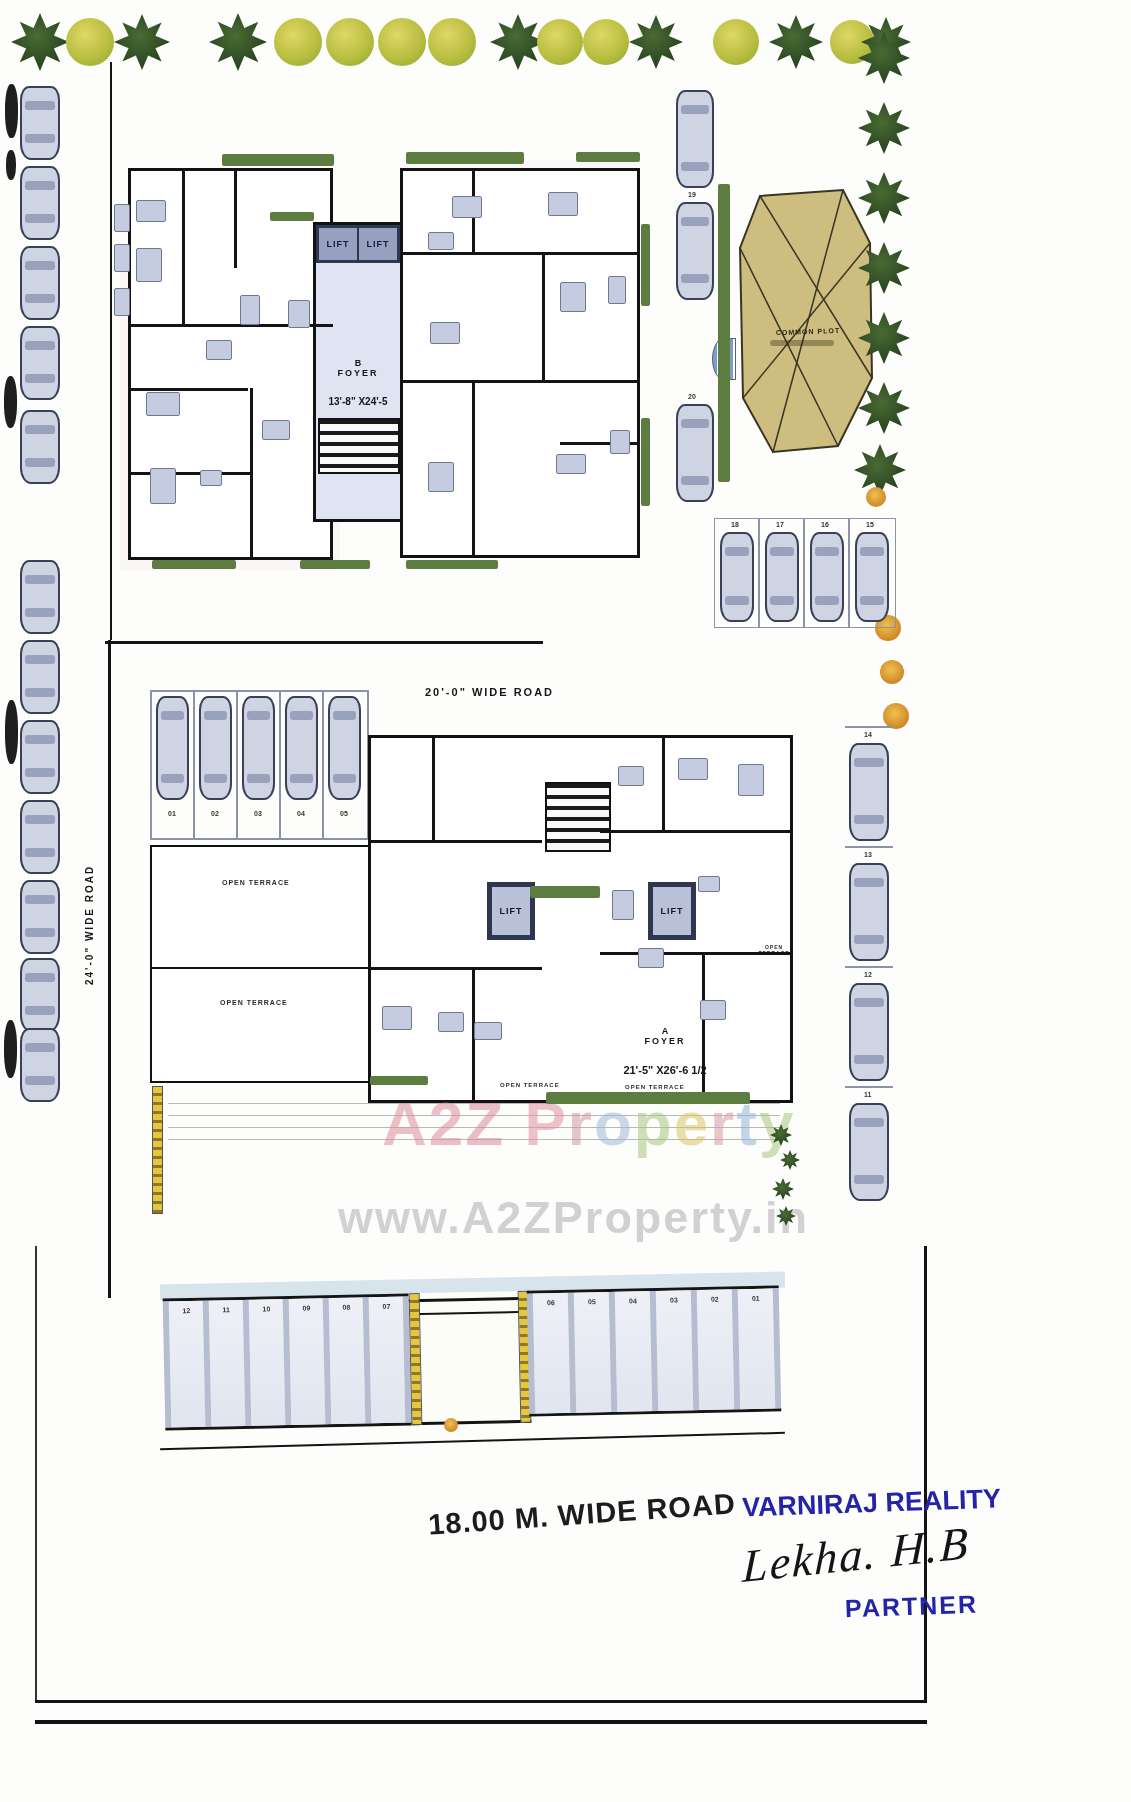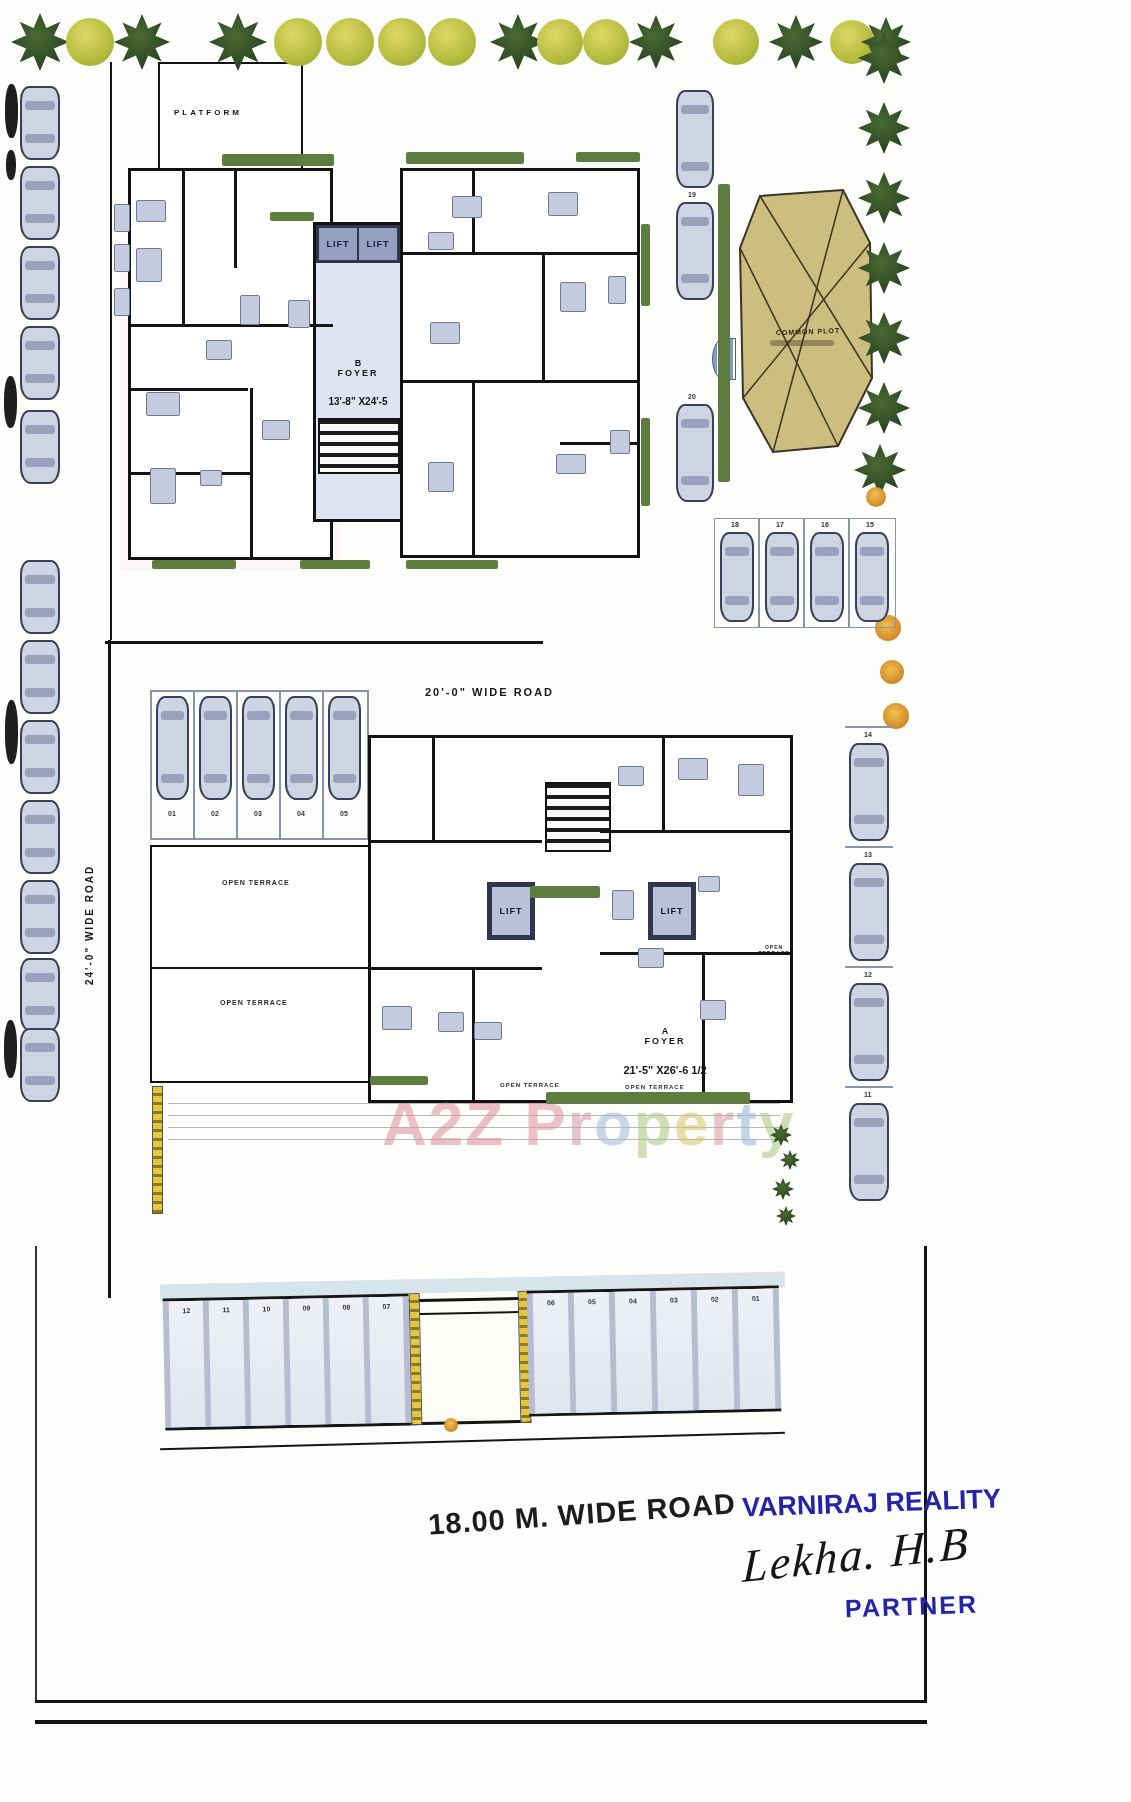--- a/index.html
+++ b/index.html
@@ -74,23 +74,20 @@
   <div class="line" style="left:108px;top:640px;width:3px;height:658px"></div>
   <div class="line" style="left:105px;top:641px;width:438px;height:3px"></div>
   <div class="line" style="left:35px;top:1246px;width:2px;height:456px;background:#333"></div>
   <div class="line" style="left:924px;top:1246px;width:3px;height:456px"></div>
   <div class="line" style="left:35px;top:1700px;width:892px;height:3px"></div>
   <div class="line" style="left:35px;top:1720px;width:892px;height:4px"></div>
   <div class="line" style="left:160px;top:1440px;width:625px;height:2px;transform:rotate(-1.5deg)"></div>
 
   <div id="trees"></div>
 
-  <div class="bldg" style="left:158px;top:62px;width:145px;height:108px;border-width:2px">
-    <span class="lbl" style="left:14px;top:44px;font-size:8px;letter-spacing:3px">PLATFORM</span>
-  </div>
 
   <div class="bldg" style="left:128px;top:168px;width:205px;height:392px"></div>
   <div class="bldg" style="left:400px;top:168px;width:240px;height:390px"></div>
   <div class="foyer" style="left:313px;top:222px;width:90px;height:300px"></div>
   <div class="liftbar" style="left:316px;top:225px;width:84px;height:38px">
     <span class="liftcell">LIFT</span>
     <span class="liftcell">LIFT</span>
   </div>
   <div class="stairs" style="left:318px;top:418px;width:82px;height:56px"></div>
   <div class="lbl" style="left:313px;top:358px;width:90px;text-align:center;font-size:9px">
@@ -202,20 +199,21 @@
         <div class="pnum" style="left:40%;top:6px">02</div>
       </div>
       <div class="bstall" style="">
         <div class="pnum" style="left:40%;top:6px">01</div>
       </div>
     </div>
   <div class="gatepost" style="left:152px;top:1086px;height:128px"></div>
   <div class="tree tree-o" style="left:444px;top:1418px;width:14px;height:14px"></div>
 
   <div class="wm-brand" id="wmbrand" style="left:382px;top:1088px"><span style="color: rgb(220, 143, 155);">A</span><span style="color: rgb(220, 143, 155);">2</span><span style="color: rgb(217, 139, 153);">Z</span><span style="color: rgb(217, 160, 170);"> </span><span style="color: rgb(224, 145, 157);">P</span><span style="color: rgb(207, 152, 168);">r</span><span style="color: rgb(159, 185, 217);">o</span><span style="color: rgb(169, 199, 127);">p</span><span style="color: rgb(217, 197, 101);">e</span><span style="color: rgb(215, 154, 164);">r</span><span style="color: rgb(147, 179, 214);">t</span><span style="color: rgb(169, 199, 127);">y</span></div>
+  <div class="wm-url" style="left:338px;top:1192px">www.A2ZProperty.in</div>
 
   <span class="road-b" style="left:428px;top:1498px">18.00 M. WIDE ROAD</span>
   <span class="stamp-co" style="left:742px;top:1488px">VARNIRAJ REALITY</span>
   <span class="stamp-sig" style="left:742px;top:1528px">Lekha. H.B</span>
   <span class="stamp-role" style="left:845px;top:1592px">PARTNER</span>
 
 
   <div id="gen">
       <div class="tree tree-p" style="left:11px;top:13px;width:58px;height:58px"></div>
       <div class="tree tree-y" style="left:66px;top:18px;width:48px;height:48px"></div>

